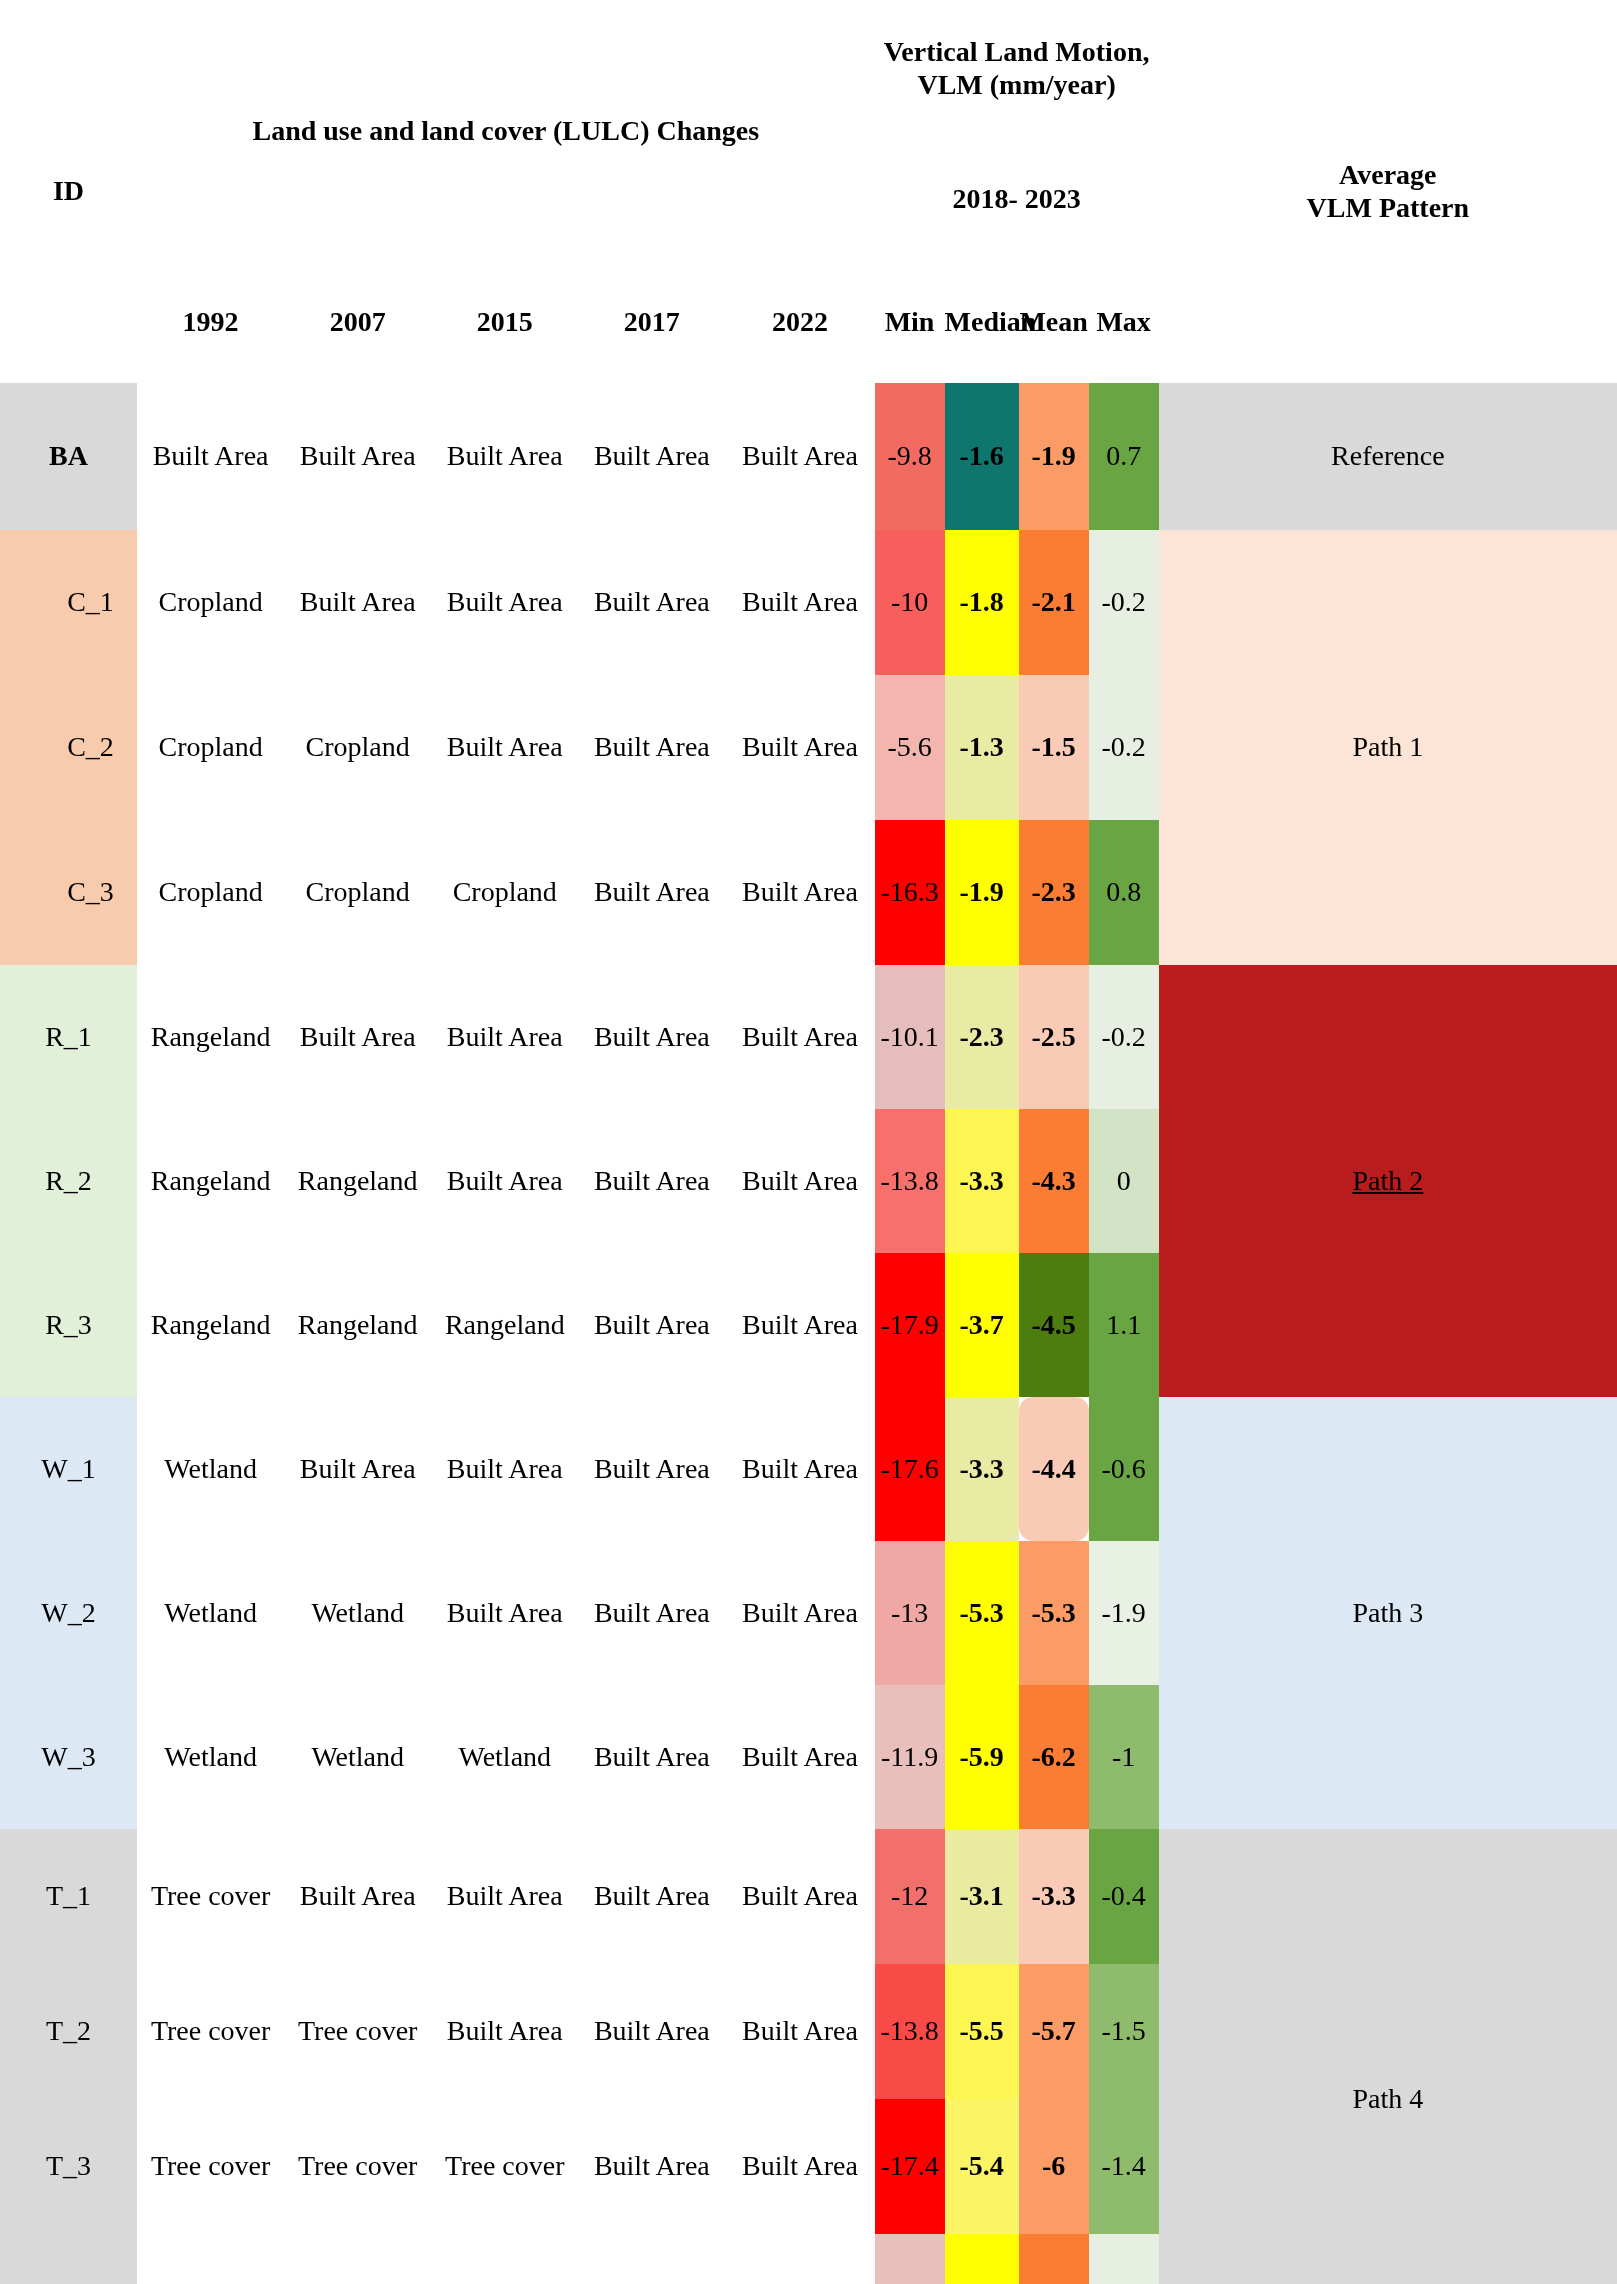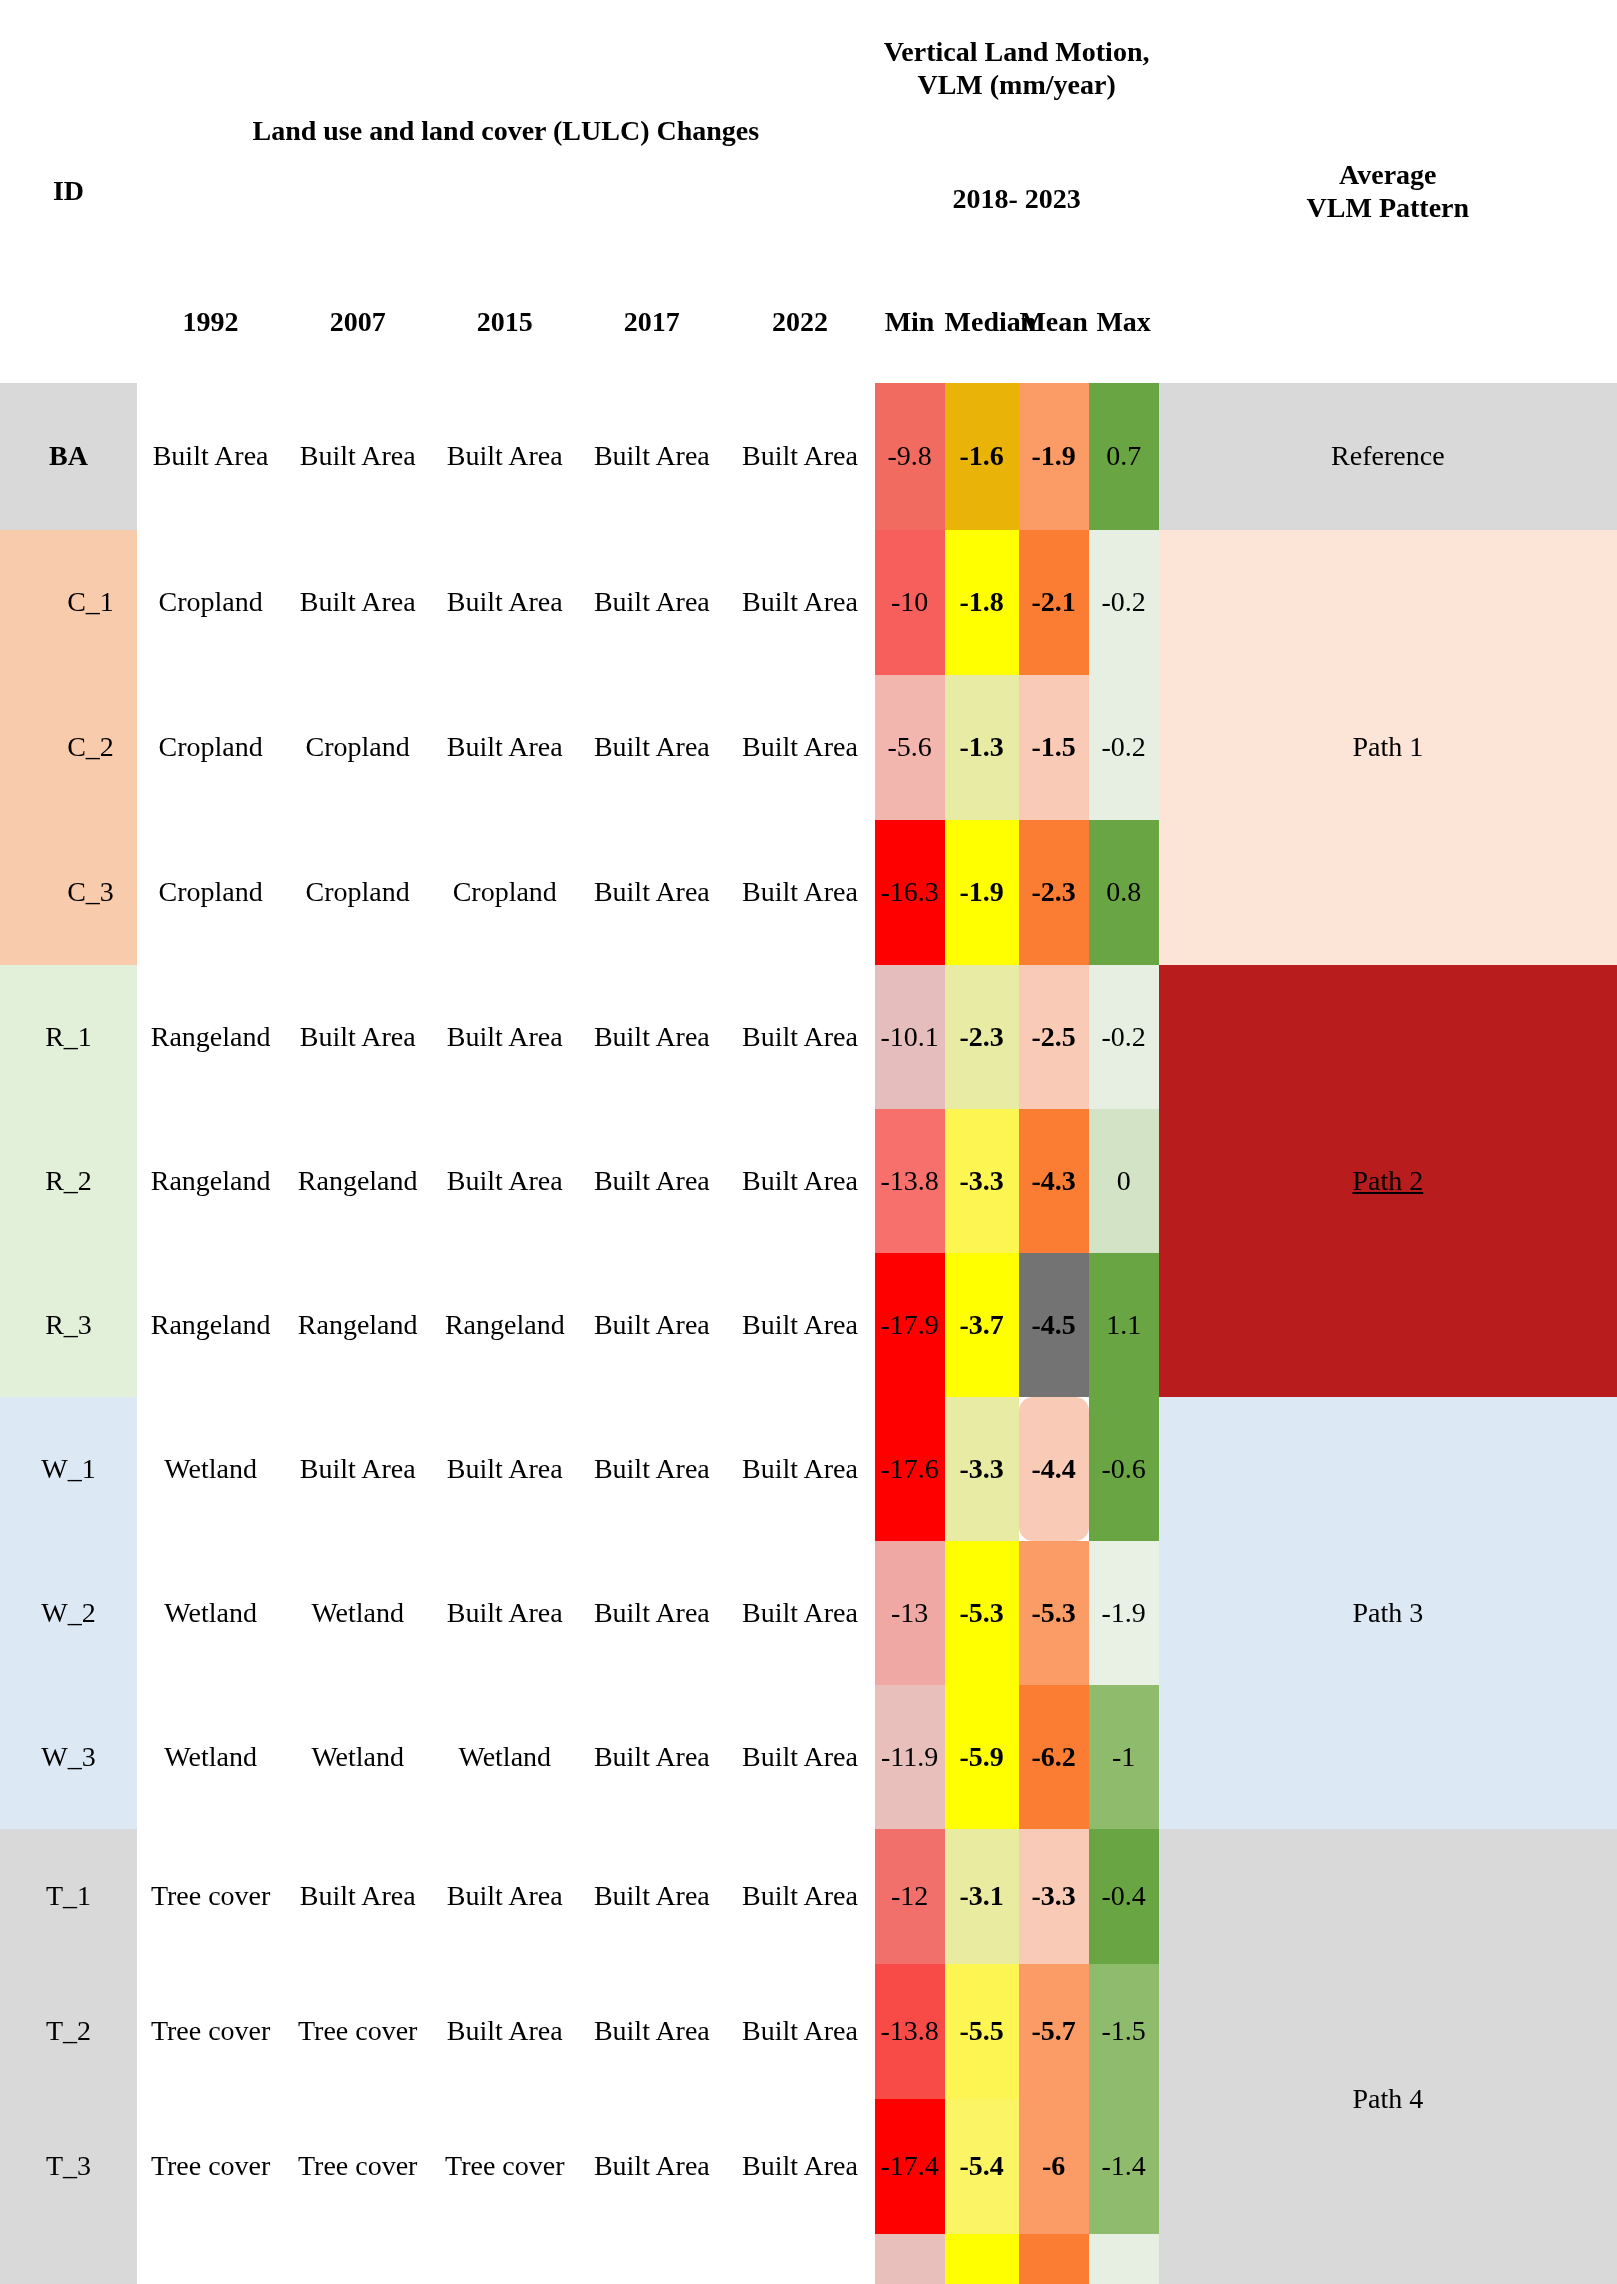--- a/index.html
+++ b/index.html
@@ -126,21 +126,21 @@
     </tr>
 
     <tr style="height:147px;margin-left:10px;">
       <td class="id-cell bL bR bBthick" style="background-color: rgb(217, 217, 217);">BA</td>
       <td class="lulc-cell bBthick">Built Area</td>
       <td class="lulc-cell bBthick">Built Area</td>
       <td class="lulc-cell bBthick">Built Area</td>
       <td class="lulc-cell bBthick">Built Area</td>
       <td class="lulc-cell bRthick bBthick">Built Area</td>
       <td class="num-cell bBthick" style="background-color: rgb(242, 107, 97);">-9.8</td>
-      <td class="num-bold bBthick" style="background-color: #eab308;">-1.6</td>
+      <td class="num-bold bBthick" style="background-color: #0f766e;">-1.6</td>
       <td class="num-bold bBthick" style="background-color: rgb(251, 155, 102);">-1.9</td>
       <td class="num-cell bRthick bBthick" style="background-color: rgb(106, 165, 67);">0.7</td>
       <td class="path-cell bR bBthick" style="background-color: rgb(217, 217, 217);">Reference</td>
     </tr>
 
     <tr style="height:145px;">
       <td rowspan="3" class="id-cell-group bL bR bBthick" style="background-color: rgb(249, 203, 173); padding-left: 44px;">
         <div style="height:145px;display:flex;align-items:center;justify-content:center;">C_1</div>
         <div style="height:145px;display:flex;align-items:center;justify-content:center;">C_2</div>
         <div style="height:145px;display:flex;align-items:center;justify-content:center;">C_3</div>
@@ -212,21 +212,21 @@
     </tr>
 
     <tr style="height:144px;">
       <td class="lulc-cell bBthick">Rangeland</td>
       <td class="lulc-cell bBthick">Rangeland</td>
       <td class="lulc-cell bBthick">Rangeland</td>
       <td class="lulc-cell bBthick">Built Area</td>
       <td class="lulc-cell bRthick bBthick">Built Area</td>
       <td class="num-cell bBthick" style="background-color: rgb(254, 0, 0);">-17.9</td>
       <td class="num-bold bBthick" style="background-color: rgb(255, 255, 0);">-3.7</td>
-      <td class="num-bold bBthick" style="background-color: #737373;">-4.5</td>
+      <td class="num-bold bBthick" style="background-color: #4d7c0f;">-4.5</td>
       <td class="num-cell bRthick bBthick" style="background-color: rgb(106, 165, 67);">1.1</td>
     </tr>
 
     <tr style="height:144px;">
       <td rowspan="3" class="id-cell-group bL bR bBthick" style="background-color: rgb(220, 233, 244);">
         <div style="height:144px;display:flex;align-items:center;justify-content:center;">W_1</div>
         <div style="height:144px;display:flex;align-items:center;justify-content:center;">W_2</div>
         <div style="height:144px;display:flex;align-items:center;justify-content:center;">W_3</div>
       </td>
       <td class="lulc-cell">Wetland</td>

